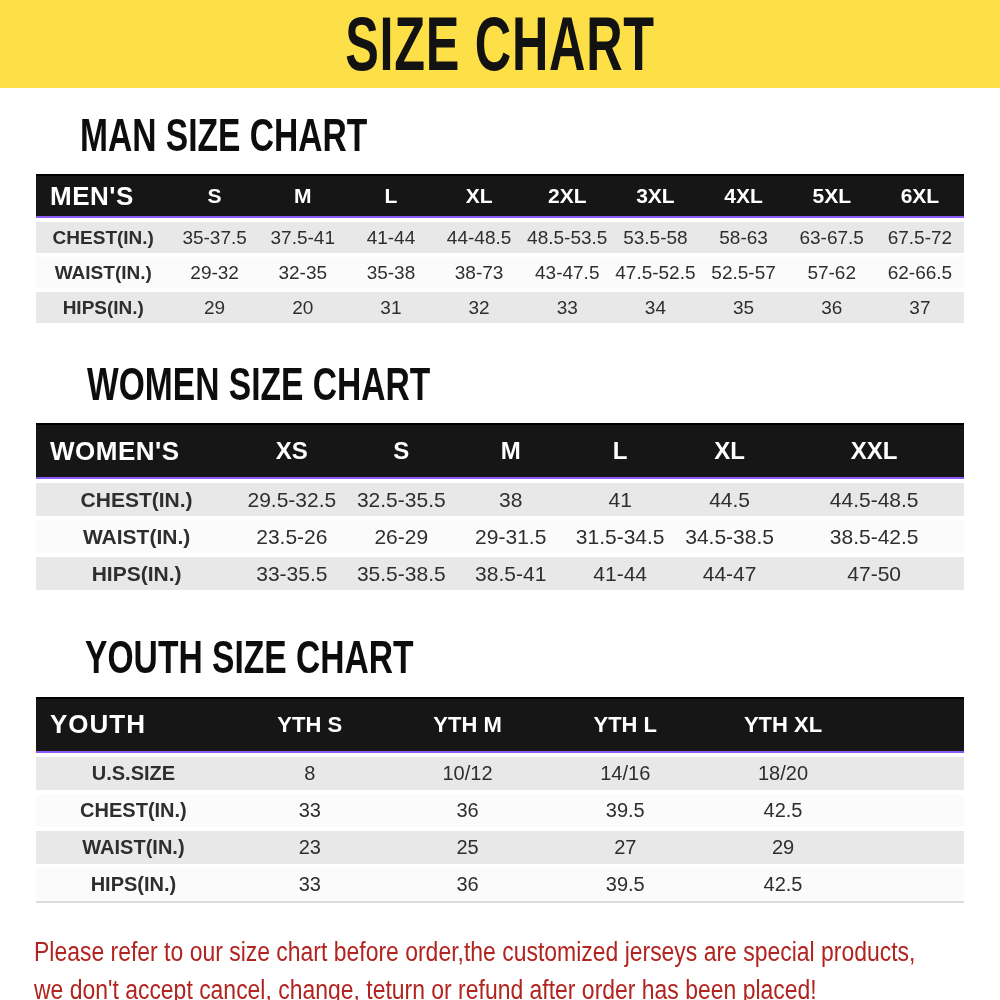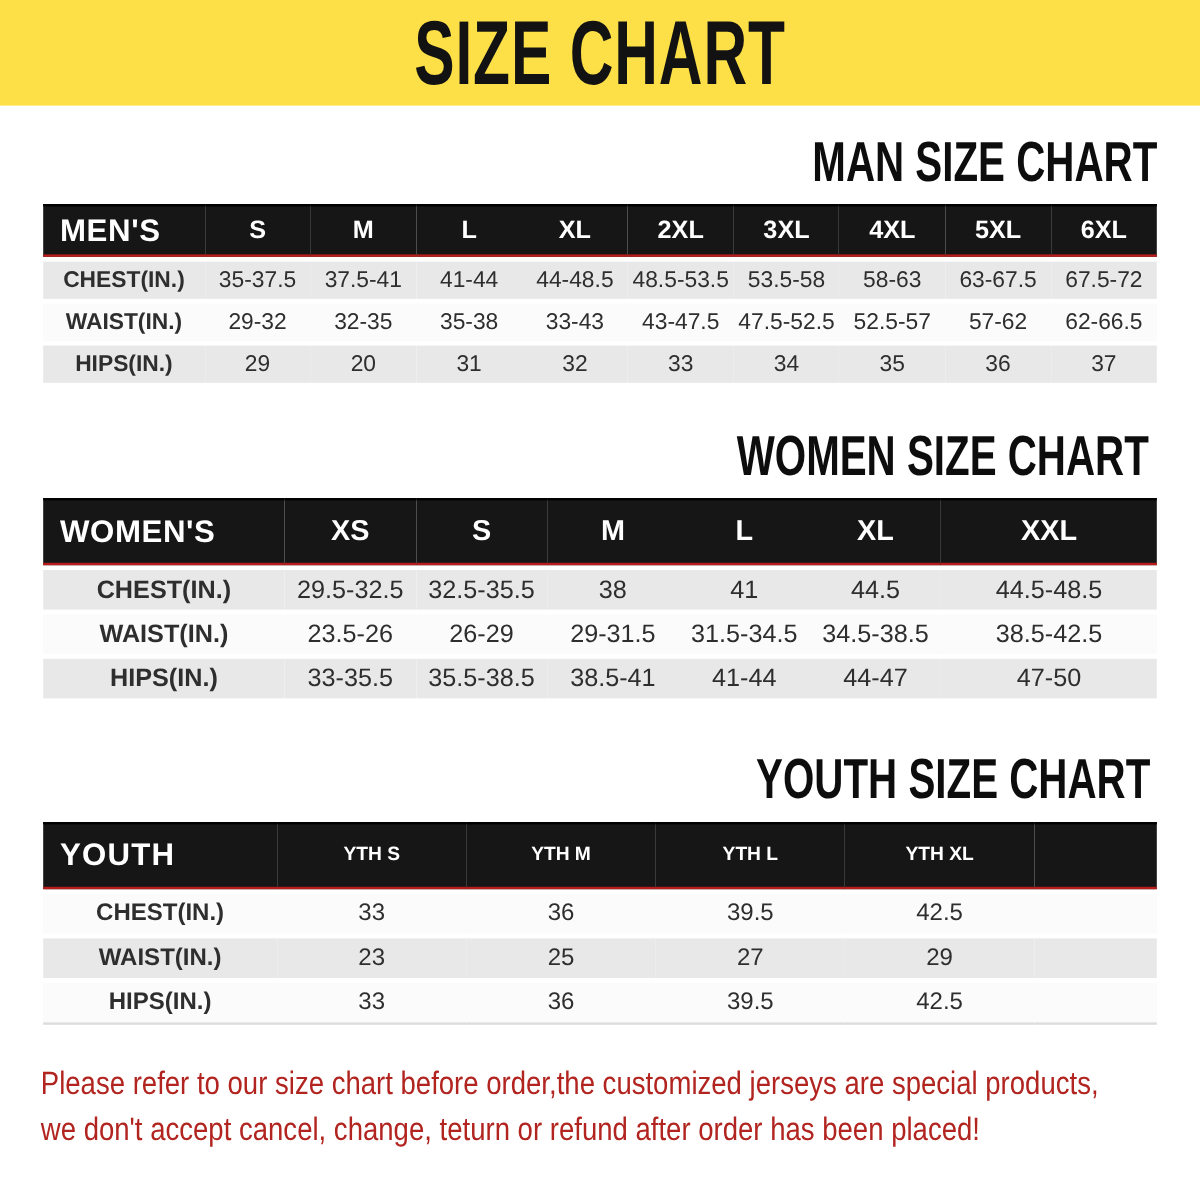--- a/index.html
+++ b/index.html
@@ -21,22 +21,22 @@
   .banner-title {
     font-size: 70px;
     font-weight: bold;
     color: #121212;
     transform: scale(0.72, 1.08);
     transform-origin: center;
     white-space: nowrap;
     letter-spacing: 1px;
   }
   .section-heading {
-    margin: 0;
-    text-align: right;
+    margin: 12px;
+    text-align: left;
     line-height: 1.1;
     padding-left: 32px;
   }
   .section-heading .condensed {
     display: inline-block;
     font-size: 42px;
     font-weight: bold;
     color: #0d0d0d;
     transform: scale(0.80, 1.12);
     transform-origin: center;
@@ -52,31 +52,31 @@
     width: 100%;
     border-collapse: separate;
     border-spacing: 0 4px;
     table-layout: fixed;
   }
   table.size-table thead th {
     background: #161616;
     color: #ffffff;
     font-weight: bold;
     border-top: 2px solid #000;
-    border-bottom: 2px solid #b91c1c;
+    border-bottom: 2px solid #8b5cf6;
     text-align: center;
     padding: 0;
   }
   table.size-table thead th.corner {
     text-align: left;
     padding-left: 14px;
   }
   table.men   thead th { height: 40px; font-size: 21px; }
   table.women thead th { height: 52px; font-size: 24px; margin-top: 32px; }
-  table.youth thead th { height: 52px; font-size: 16px; }
+  table.youth thead th { height: 52px; font-size: 22px; }
   table.men   thead th.corner { font-size: 26px; letter-spacing: 0.5px; }
   table.women thead th.corner { font-size: 26px; letter-spacing: 0.5px; }
   table.youth thead th.corner { font-size: 26px; letter-spacing: 1px; }
 
   table.size-table tbody th,
   table.size-table tbody td {
     font-weight: normal;
     color: #2e2e2e;
     text-align: center;
     padding: 0;
@@ -155,21 +155,21 @@
               <td>53.5-58</td>
               <td>58-63</td>
               <td>63-67.5</td>
               <td>67.5-72</td>
             </tr>
             <tr class="plain">
               <th class="rowlabel">WAIST(IN.)</th>
               <td>29-32</td>
               <td>32-35</td>
               <td>35-38</td>
-              <td>33-43</td>
+              <td>38-73</td>
               <td>43-47.5</td>
               <td>47.5-52.5</td>
               <td>52.5-57</td>
               <td>57-62</td>
               <td>62-66.5</td>
             </tr>
             <tr class="shade">
               <th class="rowlabel">HIPS(IN.)</th>
               <td>29</td>
               <td>20</td>
@@ -263,20 +263,28 @@
             <tr>
               <th class="corner">YOUTH</th>
               <th>YTH S</th>
               <th>YTH M</th>
               <th>YTH L</th>
               <th>YTH XL</th>
               <th></th>
             </tr>
           </thead>
           <tbody>
+            <tr class="shade">
+              <th class="rowlabel">U.S.SIZE</th>
+              <td>8</td>
+              <td>10/12</td>
+              <td>14/16</td>
+              <td>18/20</td>
+              <td></td>
+            </tr>
             <tr class="plain">
               <th class="rowlabel">CHEST(IN.)</th>
               <td>33</td>
               <td>36</td>
               <td>39.5</td>
               <td>42.5</td>
               <td></td>
             </tr>
             <tr class="shade">
               <th class="rowlabel">WAIST(IN.)</th>

